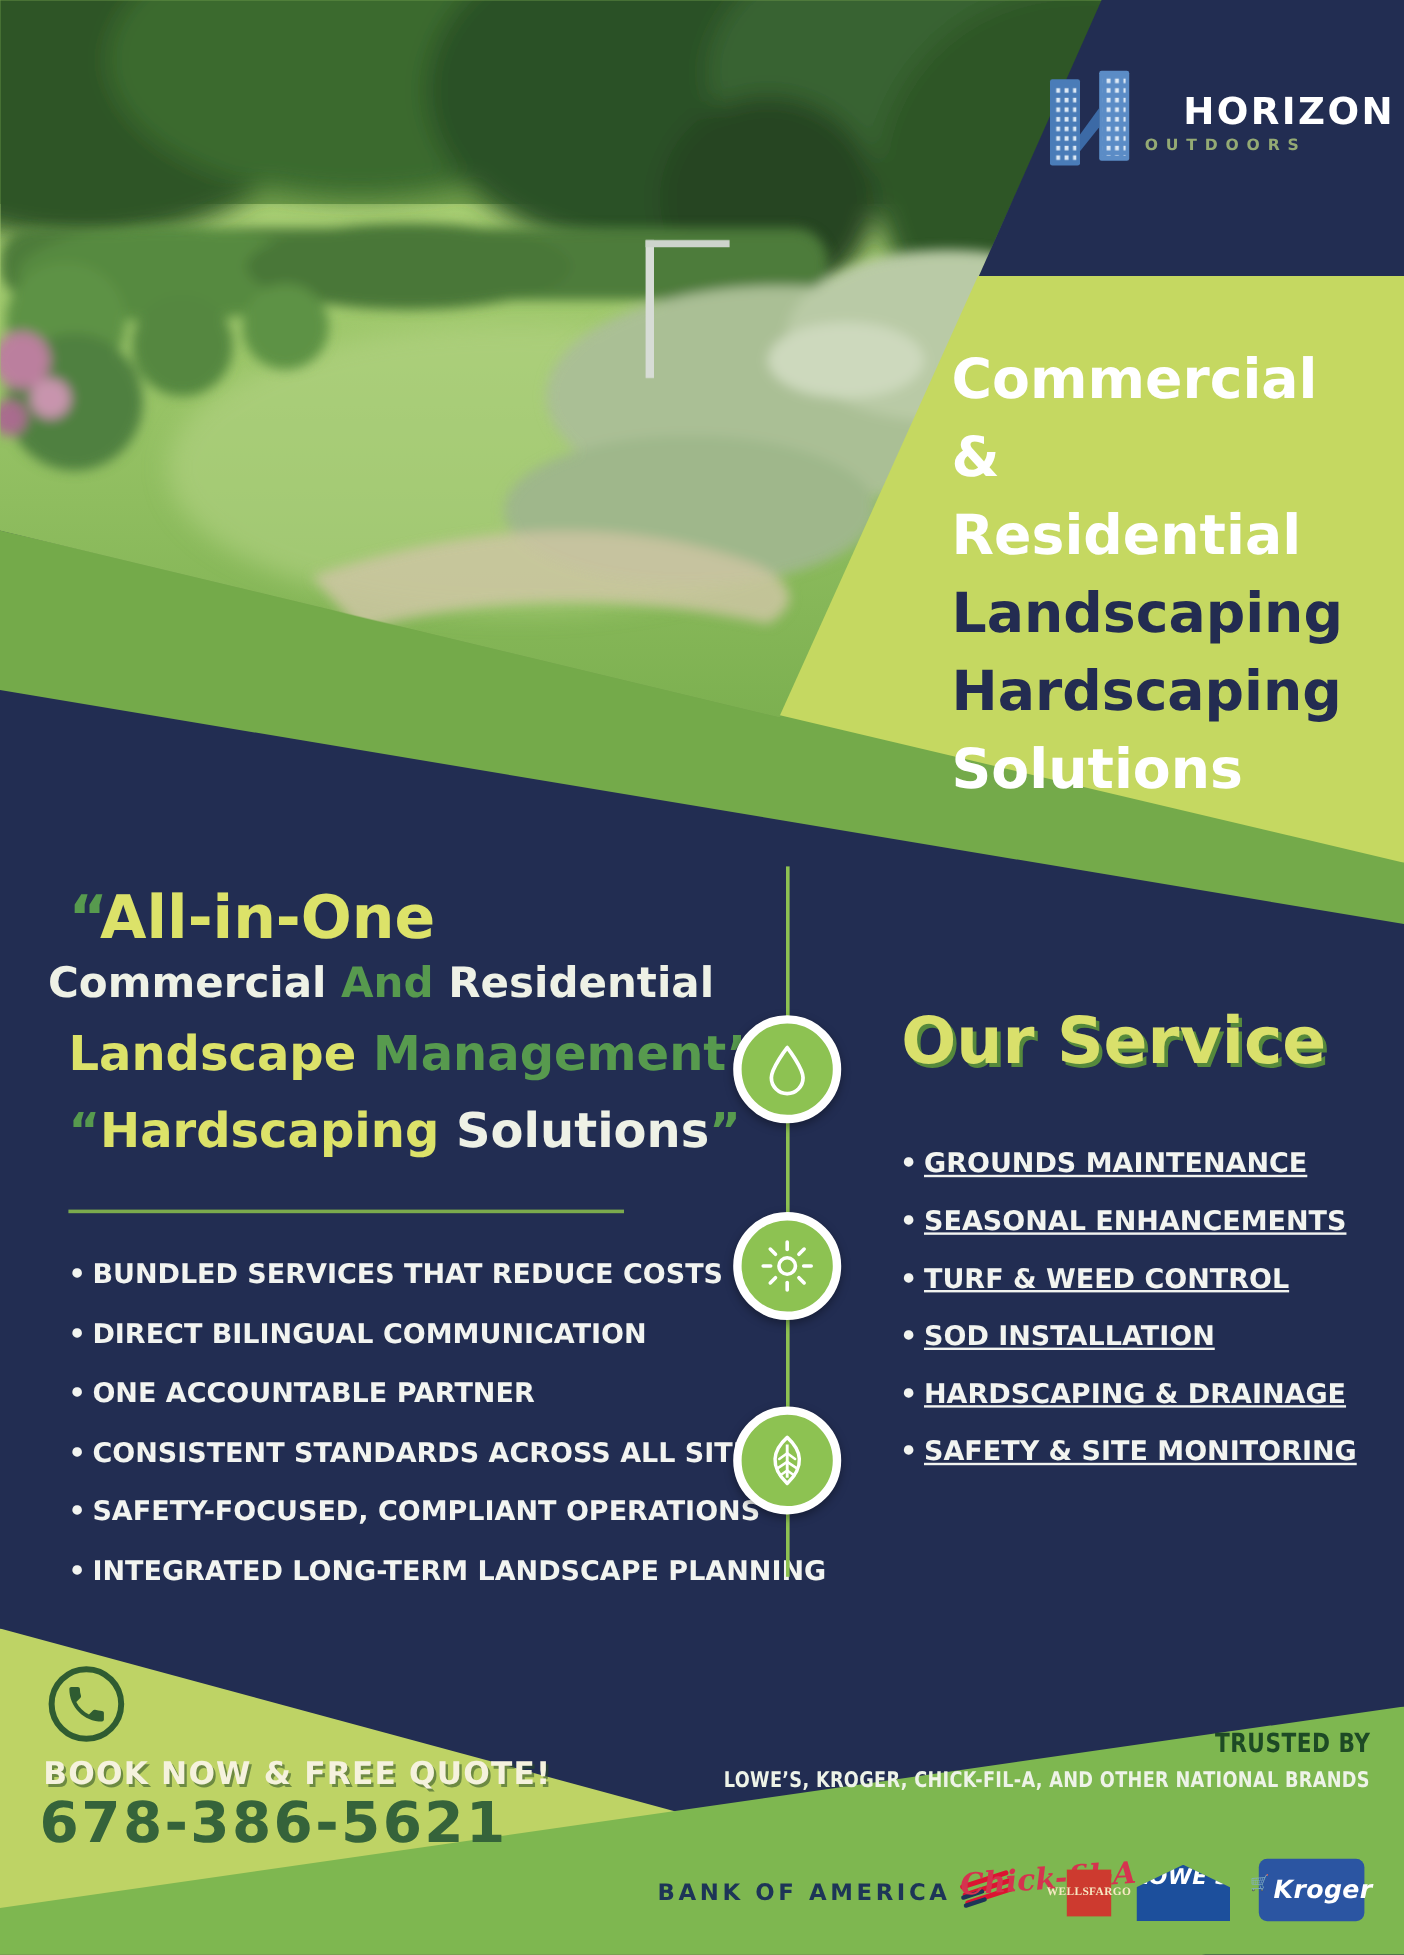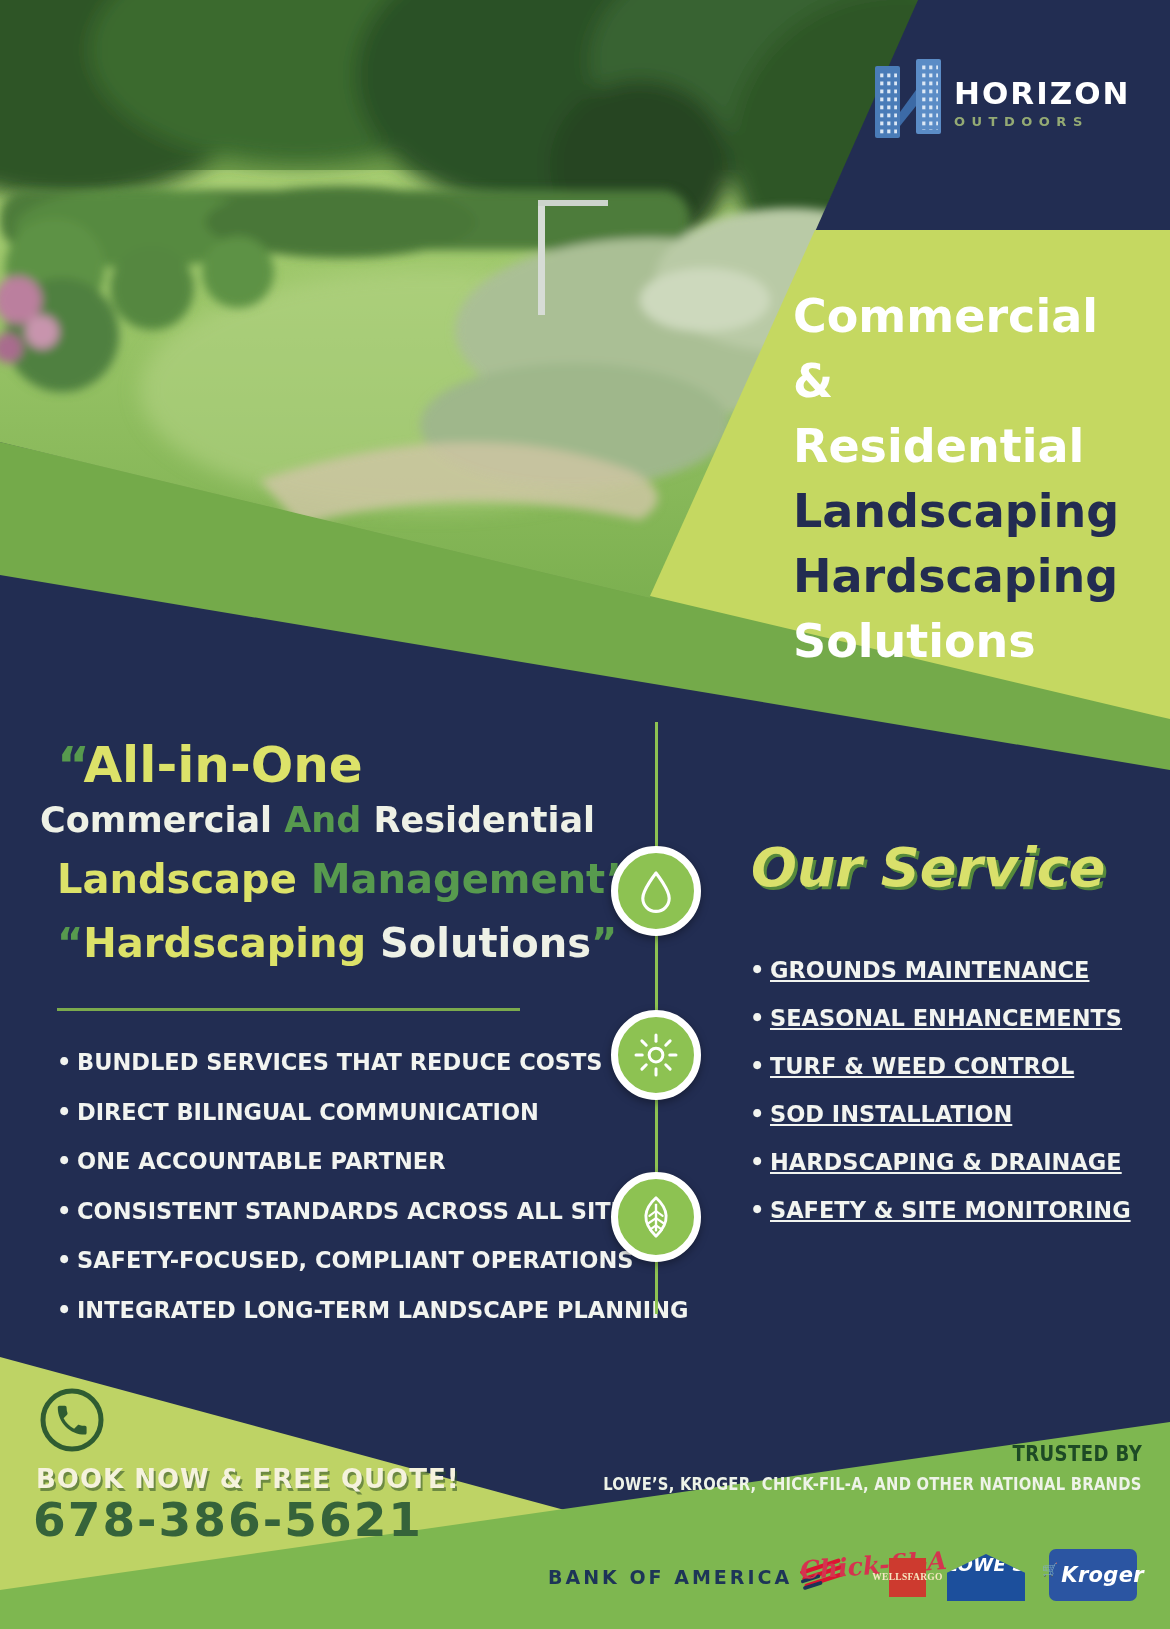--- a/index.html
+++ b/index.html
@@ -27,21 +27,21 @@
   }
   .lime-panel{
     left:0;top:0;width:1170px;height:722px;background:#c5d861;
     clip-path:polygon(815px 230px,1170px 230px,1170px 719px,650px 596px);
     filter:drop-shadow(0 5px 8px rgba(0,0,0,.35));
   }
 
   
   .logo-wrap{left:872px;top:52px;width:280px;height:100px;display:flex;align-items:center;}
   .logo-text{margin-left:10px;}
-  .logo-name{color:#ffffff;font-size:31px;font-weight:800;letter-spacing:2px;line-height:34px;}
+  .logo-name{color:#ffffff;font-size:31px;font-weight:800;letter-spacing:2px;line-height:34px;margin-left:32px;}
   .logo-tag{color:#94aa74;font-size:13px;font-weight:700;letter-spacing:6.5px;margin-top:4px;}
 
   
   .hero-text{left:793px;top:284px;width:360px;font-size:46px;font-weight:800;line-height:65px;letter-spacing:0px;}
   .hero-text .w{color:#ffffff;}
   .hero-text .n{color:#232c51;}
 
   
   .q-green{color:#579a4e;}
   .q-yellow{color:#dce269;}
@@ -64,21 +64,21 @@
 
   
   .vline{left:655px;top:722px;width:3px;height:592px;background:#8dc252;}
   .circle{width:90px;height:90px;border-radius:50%;background:#8dc252;border:7px solid #ffffff;
           left:611px;display:flex;align-items:center;justify-content:center;
           box-shadow:0 3px 8px rgba(0,0,0,.35);}
   .c1{top:846px;} .c2{top:1010px;} .c3{top:1172px;}
 
   
   .service-title{left:751px;top:836px;font-size:54px;font-weight:800;color:#d9e06b;
-                 text-shadow:3px 3px 0 #55893c;font-style:italic;}
+                 text-shadow:3px 3px 0 #55893c;}
 
   
   .lime-wedge{left:0;top:0;width:1170px;height:1700px;background:#bed365;
     clip-path:polygon(0px 1357px,1170px 1674px,1170px 1700px,0px 1700px);
     filter:drop-shadow(0 -4px 8px rgba(0,0,0,.25));}
   .green-wedge{left:0;top:0;width:1170px;height:1700px;background:#7eb750;
     clip-path:polygon(0px 1590px,1170px 1422px,1170px 1700px,0px 1700px);
     filter:drop-shadow(0 -3px 6px rgba(0,0,0,.2));}
 
   

